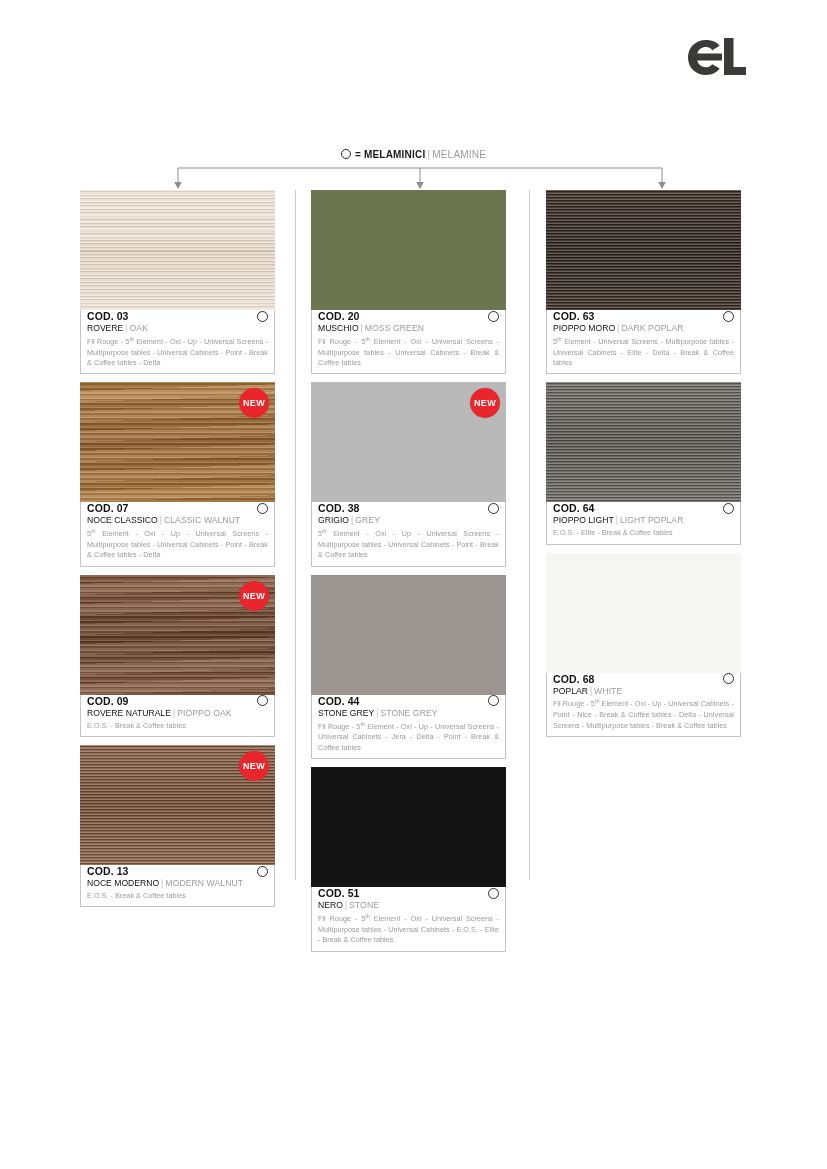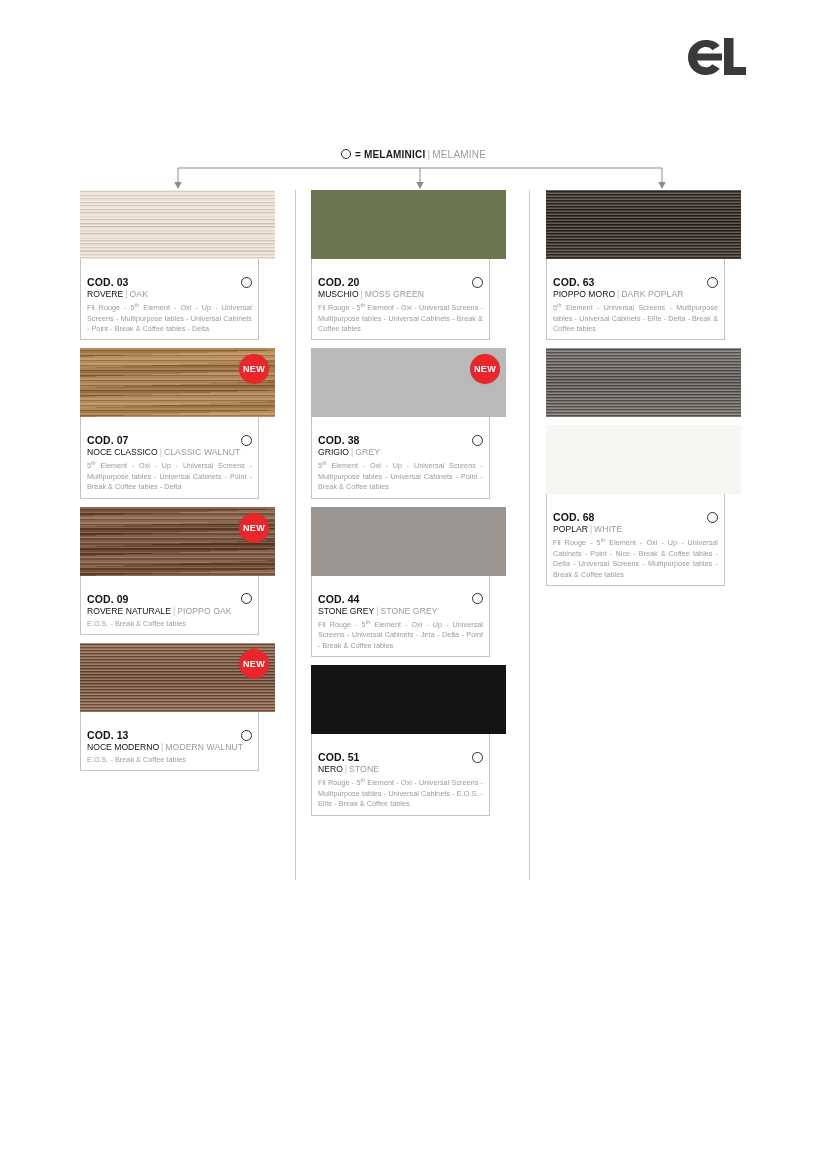--- a/index.html
+++ b/index.html
@@ -80,21 +80,21 @@
 
   
   .card {
     position: relative;
     margin-bottom: 8px;
     background: #fff;
   }
   .swatch {
     position: relative;
     width: 195px;
-    height: 69px;
+    height: 120px;
     overflow: hidden;
   }
   .swatch .grain {
     position: absolute;
     inset: 0;
   }
   .badge-new {
     position: absolute;
     top: 6px;
     right: 6px;
@@ -108,23 +108,23 @@
     letter-spacing: .3px;
     display: flex;
     align-items: center;
     justify-content: center;
     box-shadow: 0 0 0 1px rgba(0,0,0,.04);
   }
 
   .info {
     border: 1px solid #c4c4c4;
     border-top: none;
-    padding: 17px 6px 5px 6px;
+    padding: 0 6px 5px 6px;
     box-sizing: border-box;
-    width: 179px;
+    width: 195px;
   }
   .row-code {
     display: flex;
     align-items: center;
     justify-content: space-between;
     margin-bottom: 1px;
   }
   .code {
     font-size: 10.5px;
     font-weight: bold;
@@ -319,20 +319,28 @@
           <span class="mel-mark"></span>
         </div>
         <div class="names"><span class="name-it">PIOPPO MORO</span><span class="name-sep">|</span><span class="name-en">DARK POPLAR</span></div>
         <div class="apps">5<sup>th</sup> Element - Universal Screens - Multipurpose tables - Universal Cabinets - Elite - Delta - Break &amp; Coffee tables</div>
       </div>
     </div>
     <div class="card">
       <div class="swatch">
         <div class="grain" style="background:#6d6a63;background-image:repeating-linear-gradient(180deg,rgba(255,255,255,.26) 0px, rgba(255,255,255,.26) 1px,rgba(0,0,0,.22) 1px, rgba(0,0,0,.22) 2px,rgba(255,255,255,.10) 2px, rgba(255,255,255,.10) 3px),linear-gradient(180deg,#6d6a63 0%,#57544e 48%,#6d6a63 100%);"></div>
       </div>
+      <div class="info">
+        <div class="row-code">
+          <span class="code">COD. 64</span>
+          <span class="mel-mark"></span>
+        </div>
+        <div class="names"><span class="name-it">PIOPPO LIGHT</span><span class="name-sep">|</span><span class="name-en">LIGHT POPLAR</span></div>
+        <div class="apps">E.O.S. - Elite - Break &amp; Coffee tables</div>
+      </div>
     </div>
     <div class="card">
       <div class="swatch">
         <div class="grain" style="background:#f6f6f2;"></div>
       </div>
       <div class="info">
         <div class="row-code">
           <span class="code">COD. 68</span>
           <span class="mel-mark"></span>
         </div>

